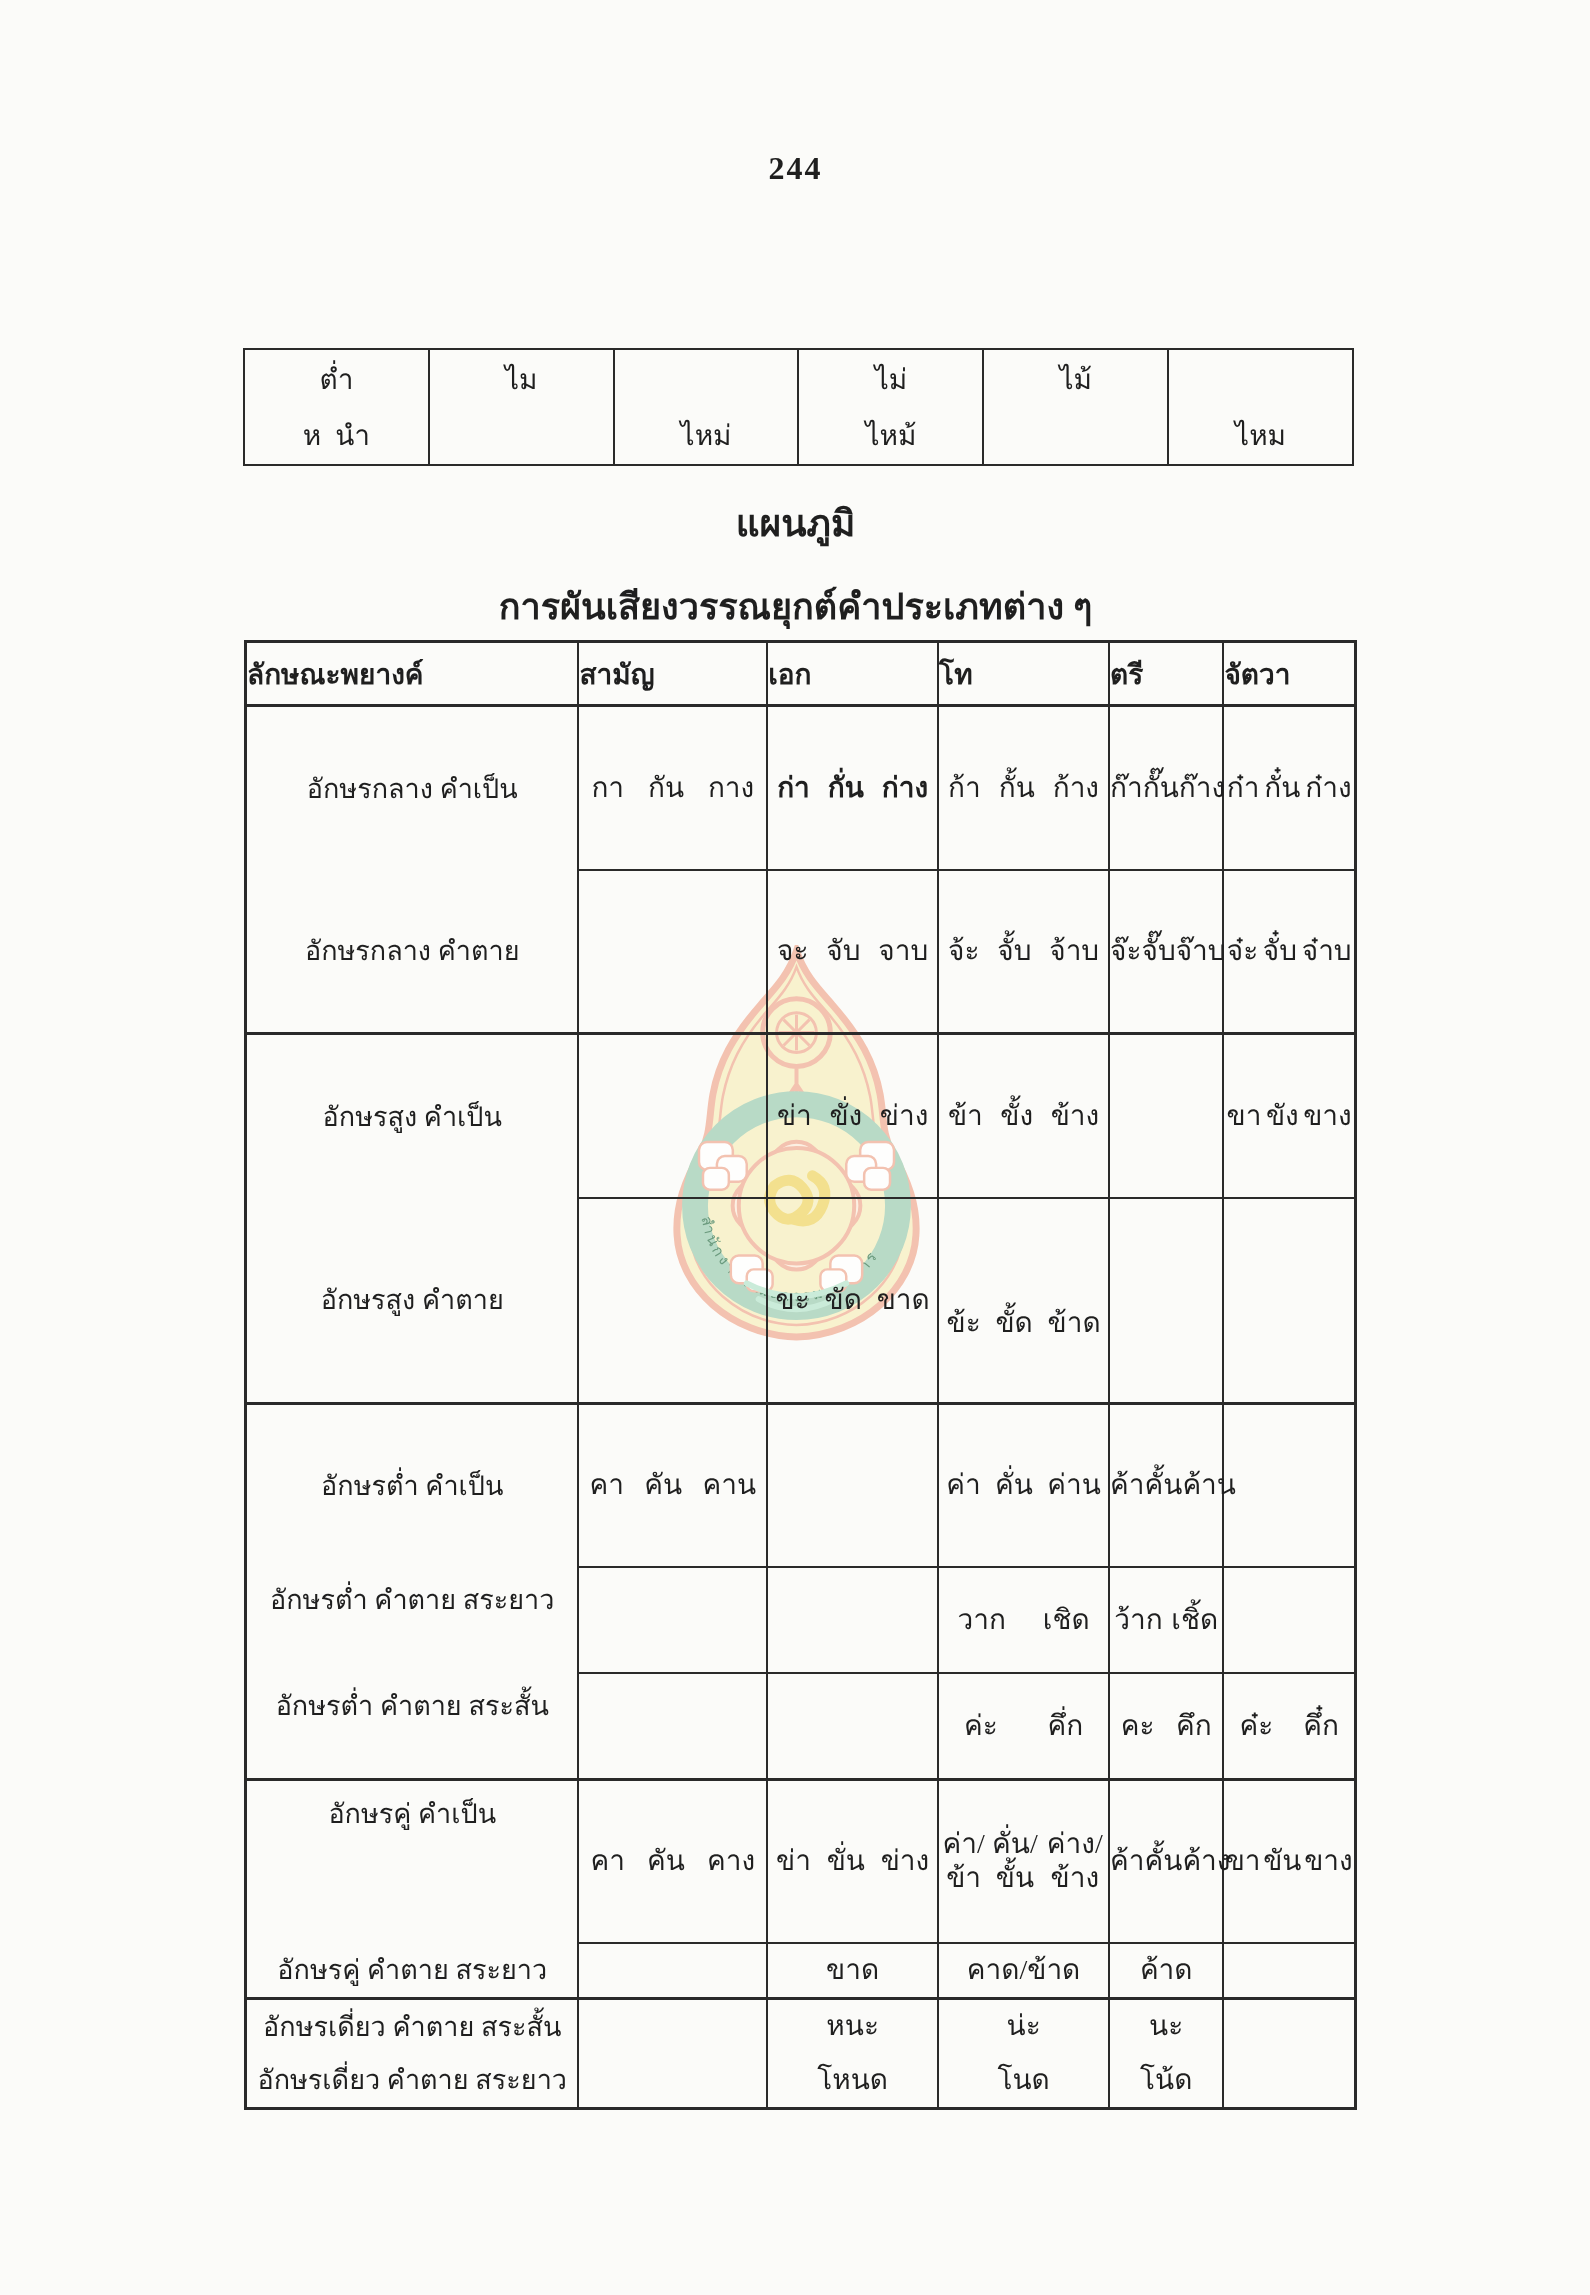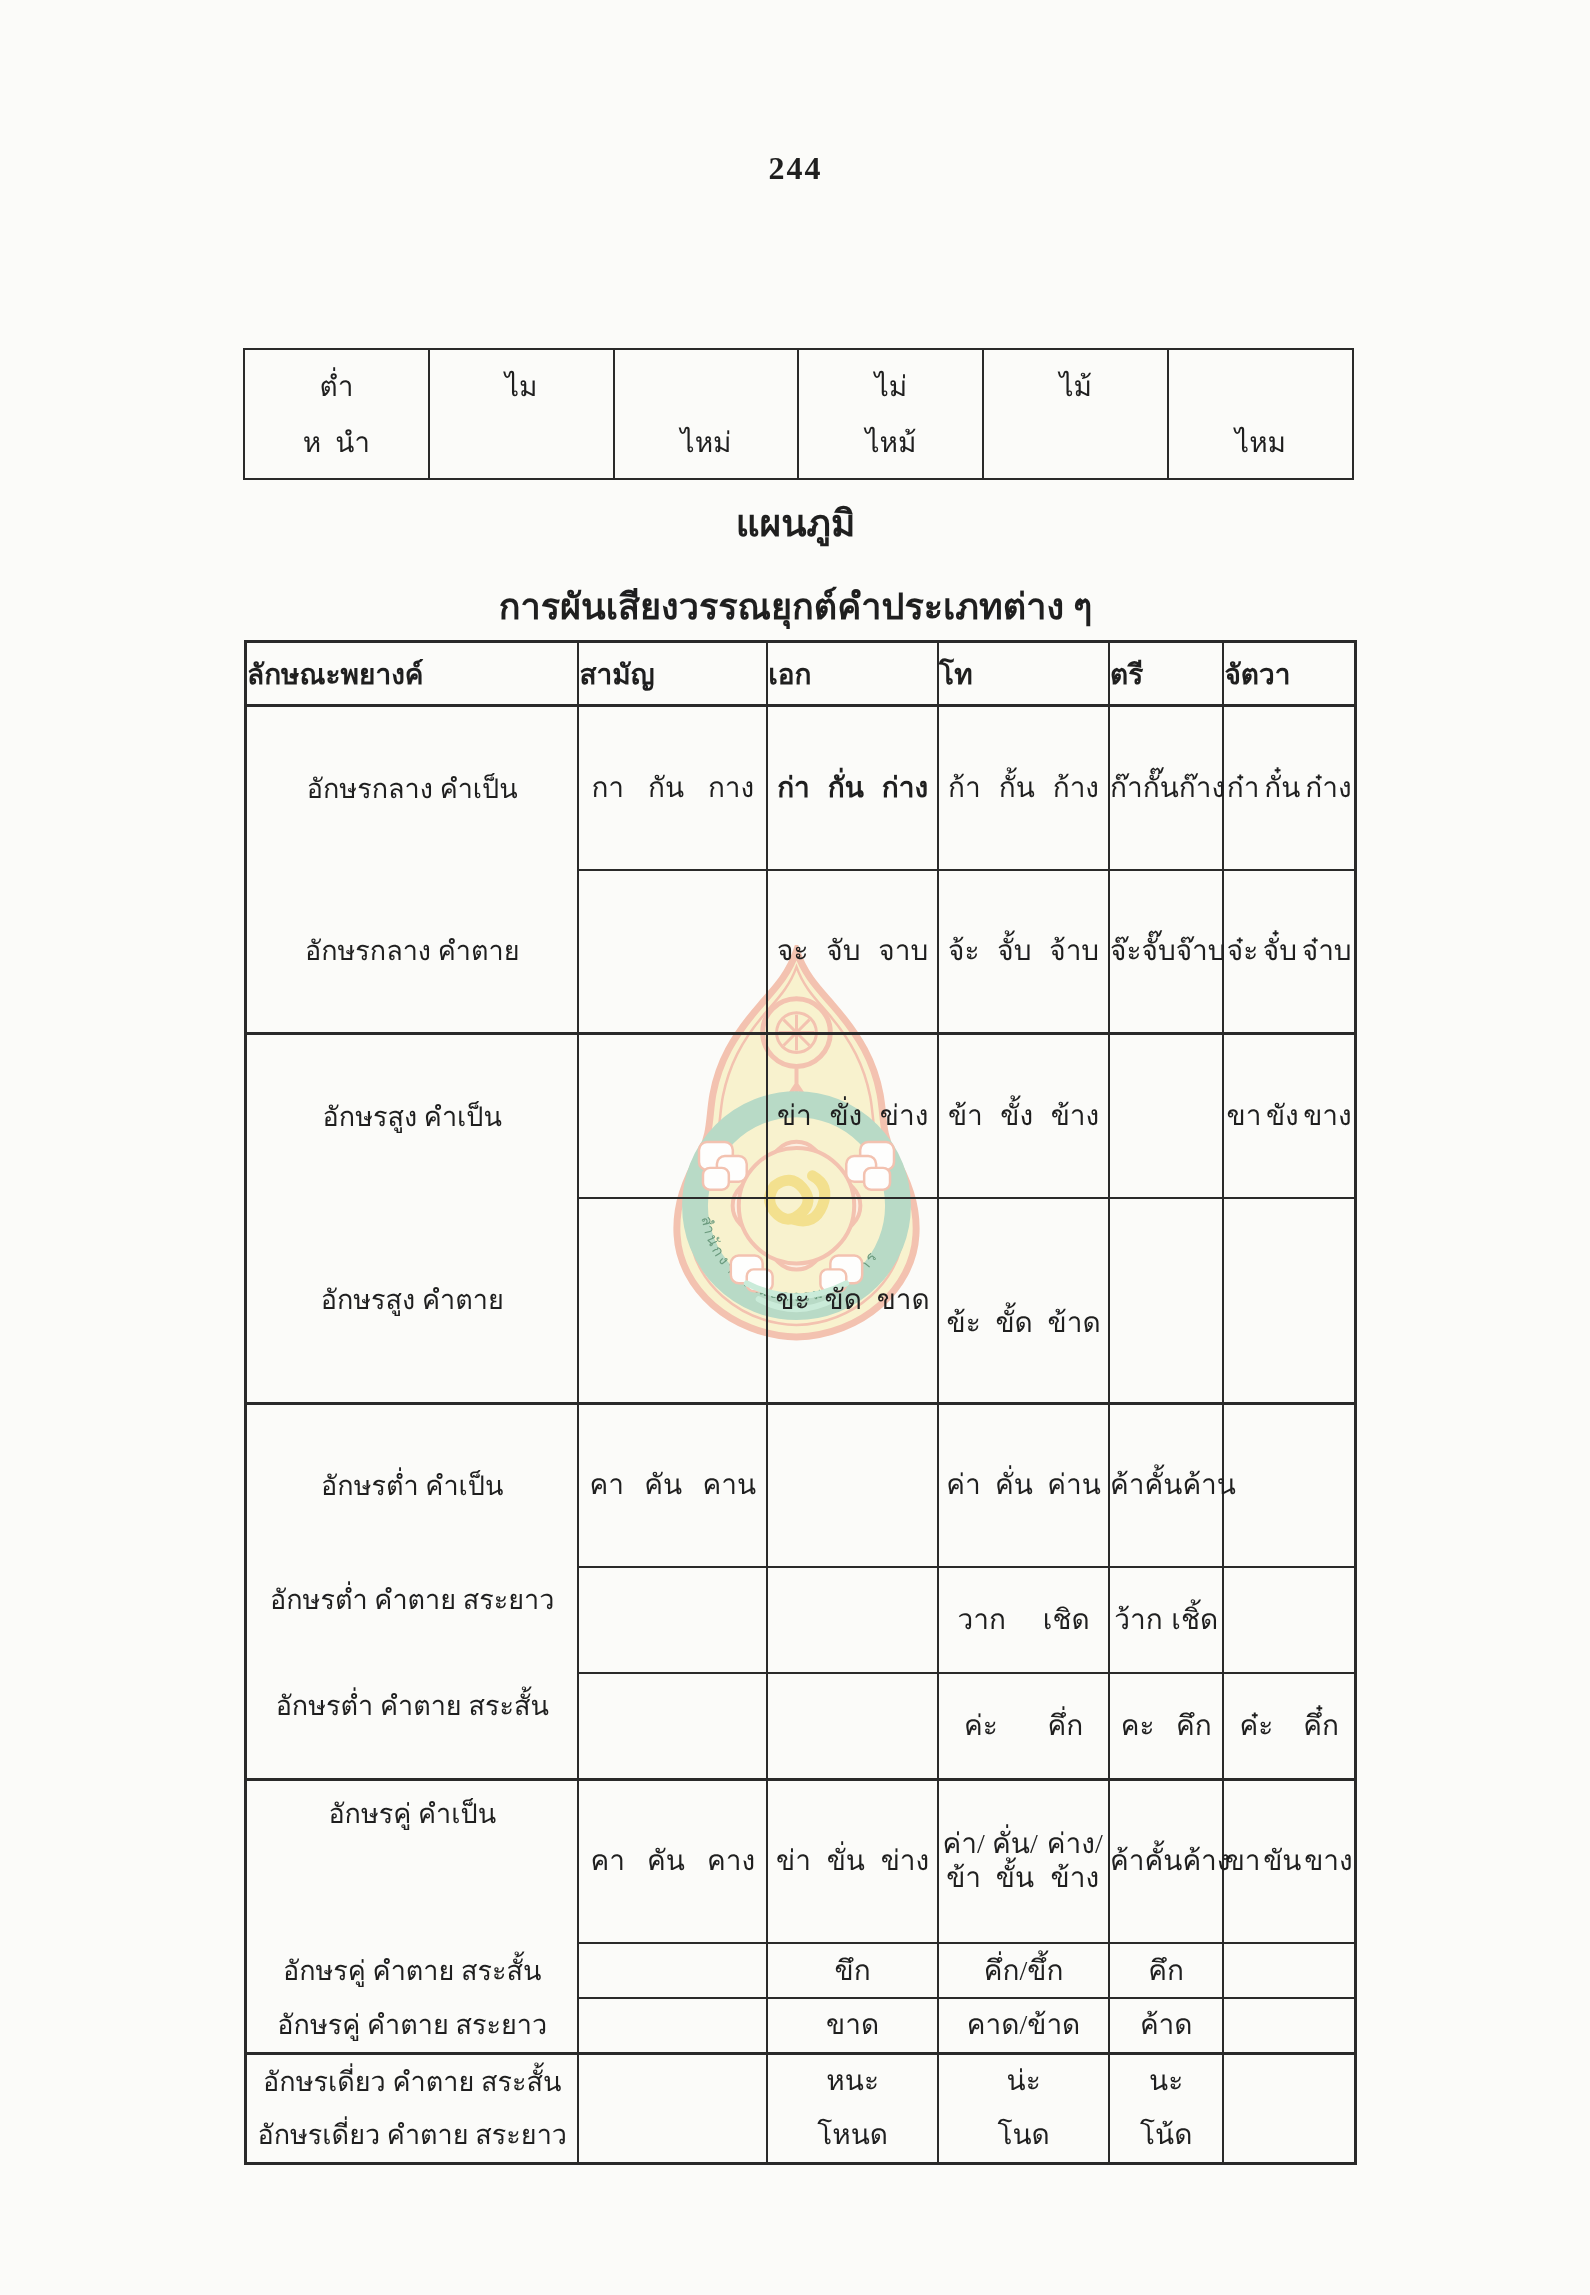--- a/index.html
+++ b/index.html
@@ -35,21 +35,21 @@
   .wm-petal{fill:var(--wm-petal);stroke:var(--wm-outline);stroke-width:2.5;}
   .wm-mint{fill:none;stroke:var(--wm-mint);stroke-width:6;stroke-linecap:round;}
   .wm-stem{stroke:var(--wm-outline);stroke-width:4;fill:none;}
 
   
   table.top-table{
     position:absolute;left:243px;top:348px;width:1111px;height:117px;
     border-collapse:collapse;table-layout:fixed;z-index:2;
   }
   table.top-table td{
-    border:2.5px solid var(--border);padding:8px;vertical-align:top;
+    border:2.5px solid var(--border);padding:1px;vertical-align:top;
   }
   .tt-top,.tt-bottom{
     height:56px;display:flex;align-items:center;justify-content:center;
     font-size:28px;white-space:pre;
   }
 
   
   .title,.subtitle{
     position:absolute;left:0;width:100%;text-align:center;
     font-weight:bold;z-index:2;
@@ -447,46 +447,20 @@
           <td class="dat">
             <div class="cellstack" style="height: 158px;">
               <div class="ln">ขา</div>
               <div class="ln">ขัน</div>
               <div class="ln">ขาง</div>
             </div>
           </td>
         </tr>
         <tr class="row-cont" style="height: 55px;">
           <td class="lbl">
-            <div class="lblpad">อักษรคู่ คำตาย สระสั้น</div>
-          </td>
-          <td class="dat">
-            <div class="cellstack" style="height: 50px;"></div>
-          </td>
-          <td class="dat">
-            <div class="cellstack" style="height: 50px;">
-              <div class="ln">ขึก</div>
-            </div>
-          </td>
-          <td class="dat">
-            <div class="cellstack" style="height: 50px;">
-              <div class="ln">คึ่ก/ขึ้ก</div>
-            </div>
-          </td>
-          <td class="dat">
-            <div class="cellstack" style="height: 50px;">
-              <div class="ln">คึก</div>
-            </div>
-          </td>
-          <td class="dat">
-            <div class="cellstack" style="height: 50px;"></div>
-          </td>
-        </tr>
-        <tr class="row-cont" style="height: 55px;">
-          <td class="lbl">
             <div class="lblpad">อักษรคู่ คำตาย สระยาว</div>
           </td>
           <td class="dat">
             <div class="cellstack" style="height: 50px;"></div>
           </td>
           <td class="dat">
             <div class="cellstack" style="height: 50px;">
               <div class="ln">ขาด</div>
             </div>
           </td>

